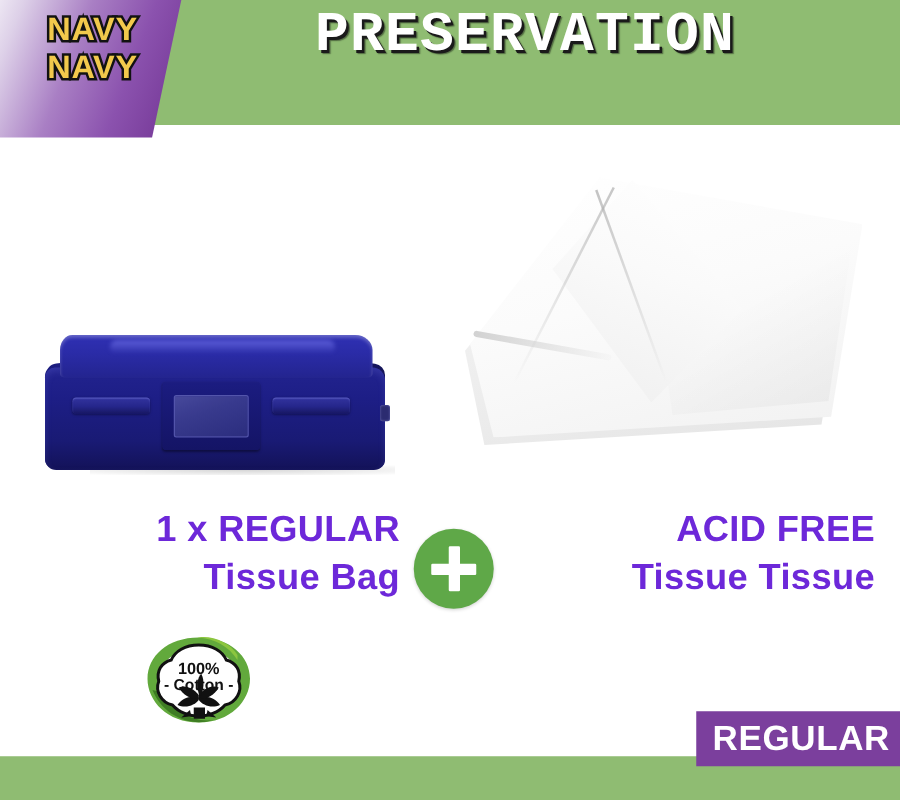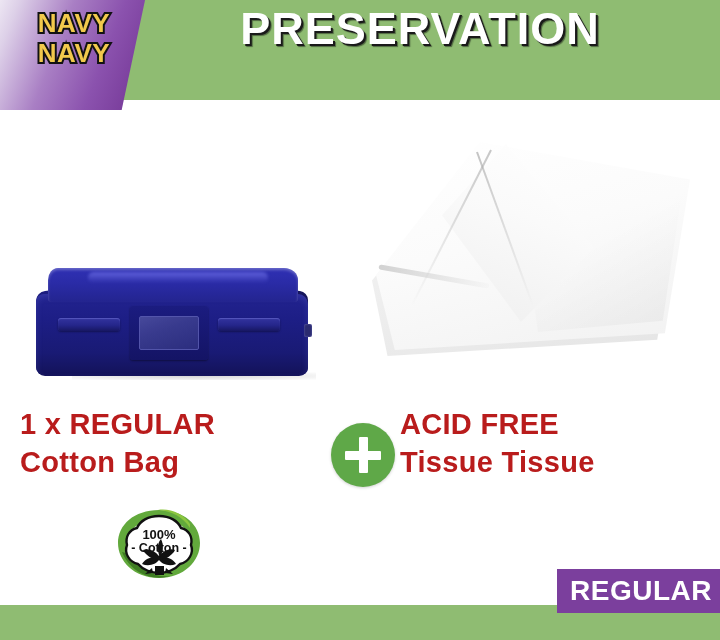--- a/index.html
+++ b/index.html
@@ -28,21 +28,21 @@
     width: 720px;
     height: 100px;
     background: #8fbc72;
   }
 
   .header-title {
     position: absolute;
     left: 120px; top: 6px;
     width: 600px;
     text-align: center;
-    font-family: Liberation Sans, sans-serif;
+    font-family: Liberation Mono, monospace;
     font-weight: bold;
     font-size: 45px;
     line-height: 45px;
     letter-spacing: 1px;
     color: #ffffff;
     text-shadow: 2px 2px 0 #1a1a1a, 3px 3px 1px rgba(0,0,0,0.45);
     z-index: 6;
     pointer-events: none;
   }
 
@@ -238,22 +238,22 @@
   
   .benefits {
     position: absolute;
     left: 0; top: 405px;
     width: 720px;
     height: 90px;
   }
   .benefit-col {
     position: absolute;
     top: 0;
-    text-align: left;
-    color: #b91c1c;
+    text-align: right;
+    color: #6d28d9;
     font-weight: bold;
     line-height: 38px;
     white-space: nowrap;
   }
   .benefit-col.left  { left: 20px;  width: 300px; }
   .benefit-col.right { left: 400px; width: 300px; }
   .benefit-line-1 { font-size: 29px; letter-spacing: 0.3px; }
   .benefit-line-2 { font-size: 29px; letter-spacing: 0.3px; }
 
   .plus-badge {
@@ -350,21 +350,21 @@
       <div class="tissue-crease-b"></div>
       <div class="tissue-edge"></div>
     </div>
 
   </div>
 
   <div class="benefits">
 
     <div class="benefit-col left">
       <div class="benefit-line-1">1 x REGULAR</div>
-      <div class="benefit-line-2">Cotton Bag</div>
+      <div class="benefit-line-2">Tissue Bag</div>
     </div>
 
     <div class="benefit-col right">
       <div class="benefit-line-1">ACID FREE</div>
       <div class="benefit-line-2">Tissue Tissue</div>
     </div>
 
   </div>
 
   <div class="plus-badge">

